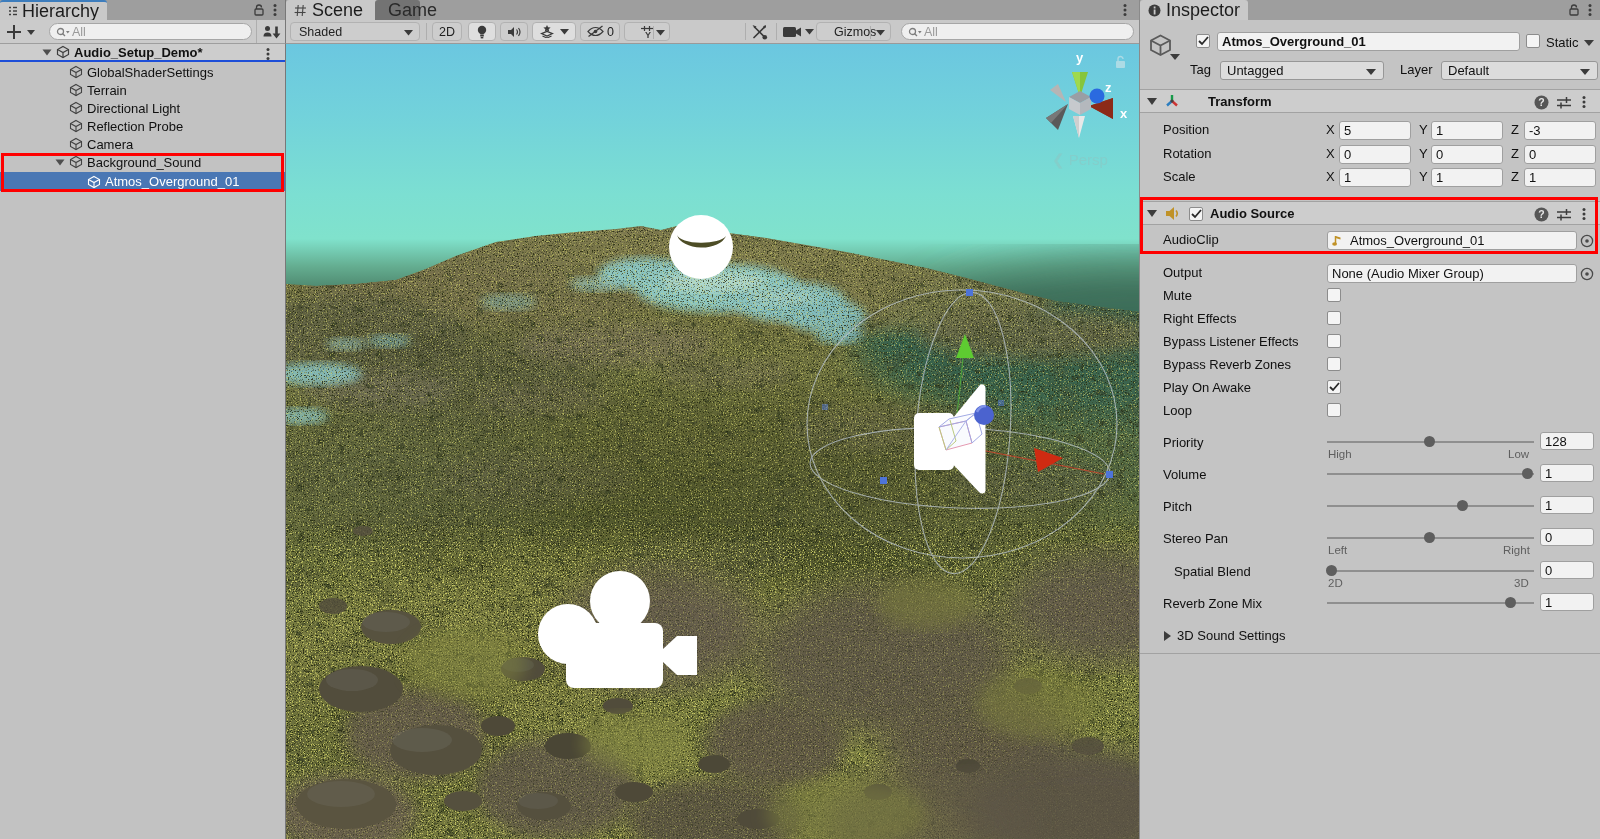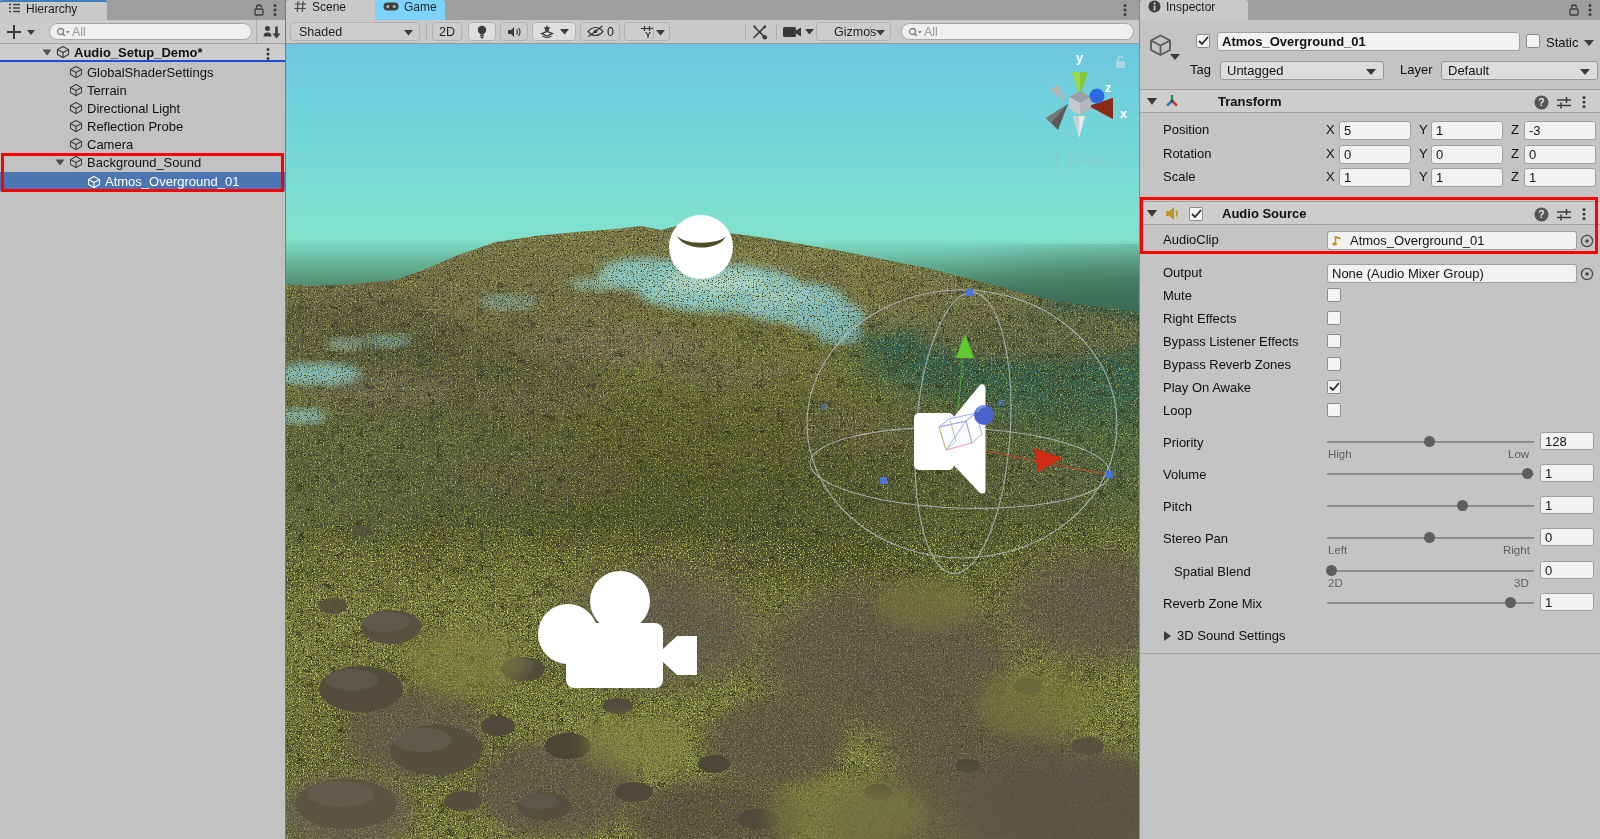--- a/index.html
+++ b/index.html
@@ -1,20 +1,20 @@
 <!DOCTYPE html>
 <html><head><meta charset="utf-8">
 <style>
 *{margin:0;padding:0;box-sizing:border-box}
 html,body{width:1600px;height:839px;overflow:hidden;font-family:"Liberation Sans",sans-serif;background:#c2c2c2}
 #root{position:relative;width:1600px;height:839px}
 .abs{position:absolute}
 
 .tabbar{position:absolute;top:0;height:20px;background:#9e9e9e}
-.tab{position:absolute;top:0;height:20px;background:#c9c9c9;display:flex;font-size:12px;color:#1c1c1c;padding:0 8px;border-radius:3px 3px 0 0}
+.tab{position:absolute;top:0;height:20px;background:#c9c9c9;display:flex;align-items:center;font-size:18px;color:#1c1c1c;padding:0 8px;border-radius:3px 3px 0 0}
 .tabicons{position:absolute;top:0;height:20px;display:flex;align-items:center;gap:8px;color:#3c3c3c}
 
 #hier{left:0;top:0;width:285px;height:839px;background:#c2c2c2}
 #htoolbar{position:absolute;left:0;top:20px;width:285px;height:24px;background:#cbcbcb;border-bottom:1px solid #9e9e9e}
 .searchbox{position:absolute;background:#efefef;border:1px solid #a6a6a6;border-radius:9px;display:flex;align-items:center;color:#9a9a9a;font-size:12.5px}
 .hrow{position:absolute;left:0;width:285px;height:18px;display:flex;align-items:center;font-size:13px;color:#111}
 .cicon{flex:0 0 auto;margin-right:4px}
 
 #scene{left:285px;top:0;width:854px;height:839px;background:#9e9e9e}
 #stoolbar{position:absolute;left:0;top:20px;width:854px;height:24px;background:#c9c9c9;border-bottom:1px solid #9a9a9a;border-left:1px solid #787878}
@@ -163,21 +163,21 @@
       <svg width="13" height="13" style="margin-right:5px">
           <g stroke="#464646" stroke-width="1.1" fill="none">
             <line x1="4.2" y1="1" x2="3.2" y2="12"></line>
             <line x1="9.2" y1="1" x2="8.2" y2="12"></line>
             <line x1="1" y1="4" x2="12" y2="4"></line>
             <line x1="0.6" y1="8.5" x2="11.6" y2="8.5"></line>
           </g>
         </svg>
       Scene
     </div>
-    <div class="tab" style="left:90px;width:70px;background:#7dd3fc;color:#2a2a2a">
+    <div class="tab" style="left:90px;width:45px;background:#737373;color:#2a2a2a">
       <svg width="16" height="12" style="margin-right:5px">
           <rect x="0.5" y="2.5" width="15" height="8" rx="4" fill="#3f3f3f"></rect>
           <circle cx="4.8" cy="6.5" r="1.6" fill="#b6b6b6"></circle>
           <circle cx="11.2" cy="6.5" r="1.6" fill="#b6b6b6"></circle>
         </svg>
       Game
     </div>
     <div class="tabicons" style="left:838px">
         <svg width="4" height="14">
           <g fill="#3c3c3c">
@@ -576,21 +576,21 @@
           <path d="M0 1h10l-5 7z" fill="#3c3c3c"></path>
         </svg>
       <svg style="margin-left:7px" width="16" height="16">
           <g stroke-width="2.4" fill="none">
             <path d="M8 8L8 2" stroke="#179a49"></path>
             <path d="M8 8L3 12.5" stroke="#2b7dbf"></path>
             <path d="M8 8L13 12.5" stroke="#c33"></path>
           </g>
           <circle cx="8" cy="8" r="1.6" fill="#444"></circle>
         </svg>
-      <span style="margin-left:38px">Transform</span>
+      <span style="margin-left:28px">Transform</span>
       <svg class="abs" style="left:394px;top:5px" width="15" height="15">
           <circle cx="7.5" cy="7.5" r="7" fill="#565656"></circle>
           <text x="4.2" y="11.4" font-size="10.5" font-weight="bold" fill="#e6e6e6" font-family="Liberation Sans">?</text>
         </svg>
       <svg class="abs" style="left:416px;top:5px" width="16" height="15">
           <g stroke="#3c3c3c" stroke-width="1.5">
             <line x1="1" y1="5" x2="15" y2="5"></line>
             <line x1="1" y1="10.5" x2="15" y2="10.5"></line>
             <line x1="10.5" y1="2" x2="10.5" y2="8"></line>
             <line x1="5" y1="7.5" x2="5" y2="13.5"></line>
@@ -631,21 +631,21 @@
           <path d="M0 1h10l-5 7z" fill="#3c3c3c"></path>
         </svg>
       <svg style="margin-left:8px" width="15" height="15">
           <path d="M1 5h3.5L9 1v13L4.5 10H1z" fill="#c09227"></path>
           <path d="M11 4.5q2.5 3 0 6" stroke="#c09227" stroke-width="1.6" fill="none"></path>
         </svg>
       <div class="cb" style="left:49px;top:5px"></div>
       <svg class="abs" style="left:51px;top:7px" width="11" height="10">
           <path d="M1 5l3 3 6-7" fill="none" stroke="#2a2a2a" stroke-width="1.8"></path>
         </svg>
-      <span style="margin-left:42px">Audio Source</span>
+      <span style="margin-left:30px">Audio Source</span>
       <svg class="abs" style="left:394px;top:5px" width="15" height="15">
           <circle cx="7.5" cy="7.5" r="7" fill="#565656"></circle>
           <text x="4.2" y="11.4" font-size="10.5" font-weight="bold" fill="#e6e6e6" font-family="Liberation Sans">?</text>
         </svg>
       <svg class="abs" style="left:416px;top:5px" width="16" height="15">
           <g stroke="#3c3c3c" stroke-width="1.5">
             <line x1="1" y1="5" x2="15" y2="5"></line>
             <line x1="1" y1="10.5" x2="15" y2="10.5"></line>
             <line x1="10.5" y1="2" x2="10.5" y2="8"></line>
             <line x1="5" y1="7.5" x2="5" y2="13.5"></line>

